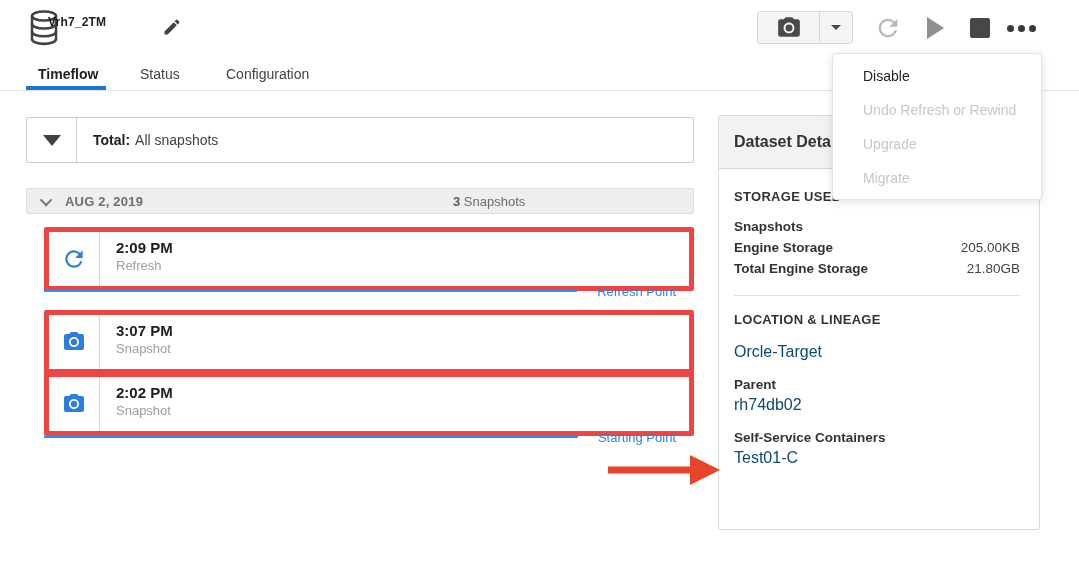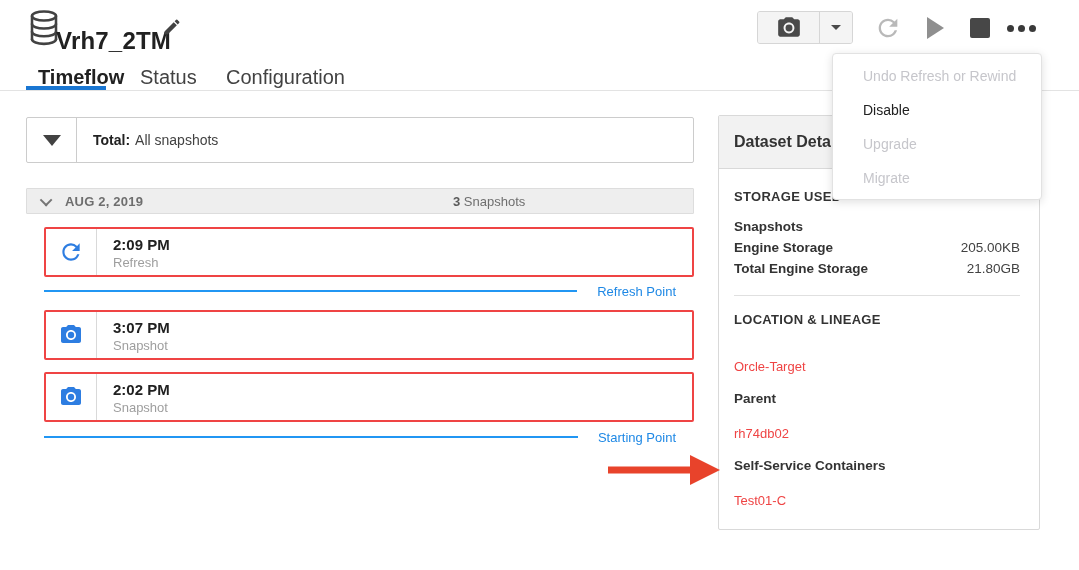--- a/index.html
+++ b/index.html
@@ -5,25 +5,25 @@
   * { margin:0; padding:0; box-sizing:border-box; }
   html,body { width:1079px; height:570px; }
   body {
     font-family:"Liberation Sans","DejaVu Sans",sans-serif;
     background:#fff; color:#212121; overflow:hidden; position:relative;
   }
   .abs { position:absolute; }
 
   
   .db-icon { left:28px; top:9px; }
-  .page-title { left:56px; top:15px; font-size:24px; font-weight:bold; color:#212121; letter-spacing:.2px;margin-top:12px; }
+  .page-title { left:48px; top:15px; font-size:12px; font-weight:bold; color:#212121; letter-spacing:.2px; }
   .pencil-btn { left:161px; top:17px; width:22px; height:22px; background:none; border:none; cursor:pointer; }
 
   
-  .tab { top:66px; font-size:20px; color:#424242; background:none; border:none; cursor:pointer; font-family:inherit; }
+  .tab { top:66px; font-size:14px; color:#424242; background:none; border:none; cursor:pointer; font-family:inherit; }
   .tab.active { font-weight:bold; color:#212121; }
   .tab-underline { left:26px; top:86px; width:80px; height:4px; background:#1976d2; }
   .tabs-border { left:0; top:90px; width:1079px; height:1px; background:#e3e3e3; }
 
   
   .split-btn { left:757px; top:11px; height:33px; display:flex; border:1px solid #d6d6d6; border-radius:3px; background:#f4f4f4; overflow:hidden; }
   .split-main { width:62px; display:flex; align-items:center; justify-content:center; border-right:1px solid #d6d6d6; background:#f4f4f4; border:none; border-right:1px solid #d6d6d6; cursor:pointer; }
   .split-caret { width:32px; display:flex; align-items:center; justify-content:center; background:#f4f4f4; border:none; cursor:pointer; }
   .caret-down { width:0; height:0; border-left:5px solid transparent; border-right:5px solid transparent; border-top:5px solid #4a4a4a; }
   .icon-btn { background:none; border:none; cursor:pointer; display:flex; align-items:center; justify-content:center; }
@@ -44,21 +44,21 @@
   .view-text b { color:#212121; margin-right:5px; }
 
   
   .date-bar { left:26px; top:188px; width:668px; height:26px; background:#eeeeee; border:1px solid #dddddd; border-radius:1px; display:flex; align-items:center; cursor:pointer; }
   .chev { margin-left:16px; width:9px; height:9px; border-left:2px solid #757575; border-bottom:2px solid #757575; transform:rotate(-45deg) translateY(-2px); }
   .date-label { margin-left:13px; font-size:13px; font-weight:bold; color:#6e6e6e; letter-spacing:.2px; }
   .snap-count { position:absolute; left:426px; font-size:13px; color:#6e6e6e; }
   .snap-count b { color:#5a5a5a; }
 
   
-  .snap-row { left:44px; width:650px; height:50px; border:2px solid #ef4444; border-radius:2px; background:#fff; display:flex; cursor:pointer; }
+  .snap-row { left:44px; width:650px; height:64px; border:5px solid #ef4444; border-radius:2px; background:#fff; display:flex; cursor:pointer; }
   .snap-ic { width:51px; display:flex; align-items:center; justify-content:center; border-right:1px solid #d9d9d9; }
   .snap-txt { padding:7px 0 0 16px; }
   .snap-time { font-size:15px; font-weight:bold; color:#212121; }
   .snap-type { font-size:13px; color:#9e9e9e; margin-top:2px; }
 
   
   .marker { left:44px; width:632px; height:16px; display:flex; align-items:center; }
   .marker .line { flex:1; height:2px; background:#2196f3; }
   .marker .mlabel { margin-left:20px; font-size:13px; color:#1e88e5; white-space:nowrap; }
 
@@ -66,21 +66,21 @@
   .panel { left:718px; top:115px; width:322px; height:415px; border:1px solid #d9d9d9; border-radius:2px; background:#fff; }
   .panel-head { height:53px; background:#f2f2f2; border-bottom:1px solid #d9d9d9; display:flex; align-items:center; padding-left:15px; font-size:16px; font-weight:bold; color:#333; }
   .panel-body { padding:20px 19px 0 15px; }
   .sec-head { font-size:13px; font-weight:bold; color:#333; letter-spacing:.3px; margin-bottom:12px; }
   .kv { display:flex; justify-content:space-between; font-size:13.5px; line-height:21px; }
   .kv .k { font-weight:bold; color:#333; }
   .kv .v { color:#424242; }
   .divider { height:1px; background:#e0e0e0; margin:16px 0; }
   .field { margin-bottom:16px; }
   .field .flabel { font-size:13.5px; font-weight:bold; color:#333; }
-  .field .flink { display:inline-block; margin-top:20px; font-size:13px; color:#ef4444; text-decoration:none; cursor:pointer; }
+  .field .flink { display:inline-block; margin-top:4px; font-size:16px; color:#0c4a6e; text-decoration:none; cursor:pointer; }
 
   
   .menu { left:832px; top:53px; width:210px; background:#fff; border:1px solid #e2e2e2; border-radius:4px; box-shadow:0 2px 10px rgba(0,0,0,.13); padding:5px 0 4px; z-index:30; }
   .menu-item { height:34px; line-height:34px; padding-left:30px; font-size:14px; color:#212121; cursor:pointer; }
   .menu-item.disabled { color:#c6c6cb; cursor:default; }
 
   
   .red-arrow { left:608px; top:452px; z-index:20; }
 </style>
 </head>
@@ -232,22 +232,22 @@
       <a class="flink">rh74db02</a>
     </div>
     <div class="field">
       <div class="flabel">Self-Service Containers</div>
       <a class="flink">Test01-C</a>
     </div>
   </div>
 </div>
 
 <div class="abs menu">
+  <div class="menu-item">Disable</div>
   <div class="menu-item disabled">Undo Refresh or Rewind</div>
-  <div class="menu-item">Disable</div>
   <div class="menu-item disabled">Upgrade</div>
   <div class="menu-item disabled">Migrate</div>
 </div>
 
 <svg class="abs red-arrow" width="112" height="36" viewBox="0 0 112 36">
   <rect x="0" y="14.5" width="84" height="7" fill="#e8432b"></rect>
   <polygon points="82,3 82,33 112,18" fill="#e8432b"></polygon>
 </svg>
 
 </body></html>

